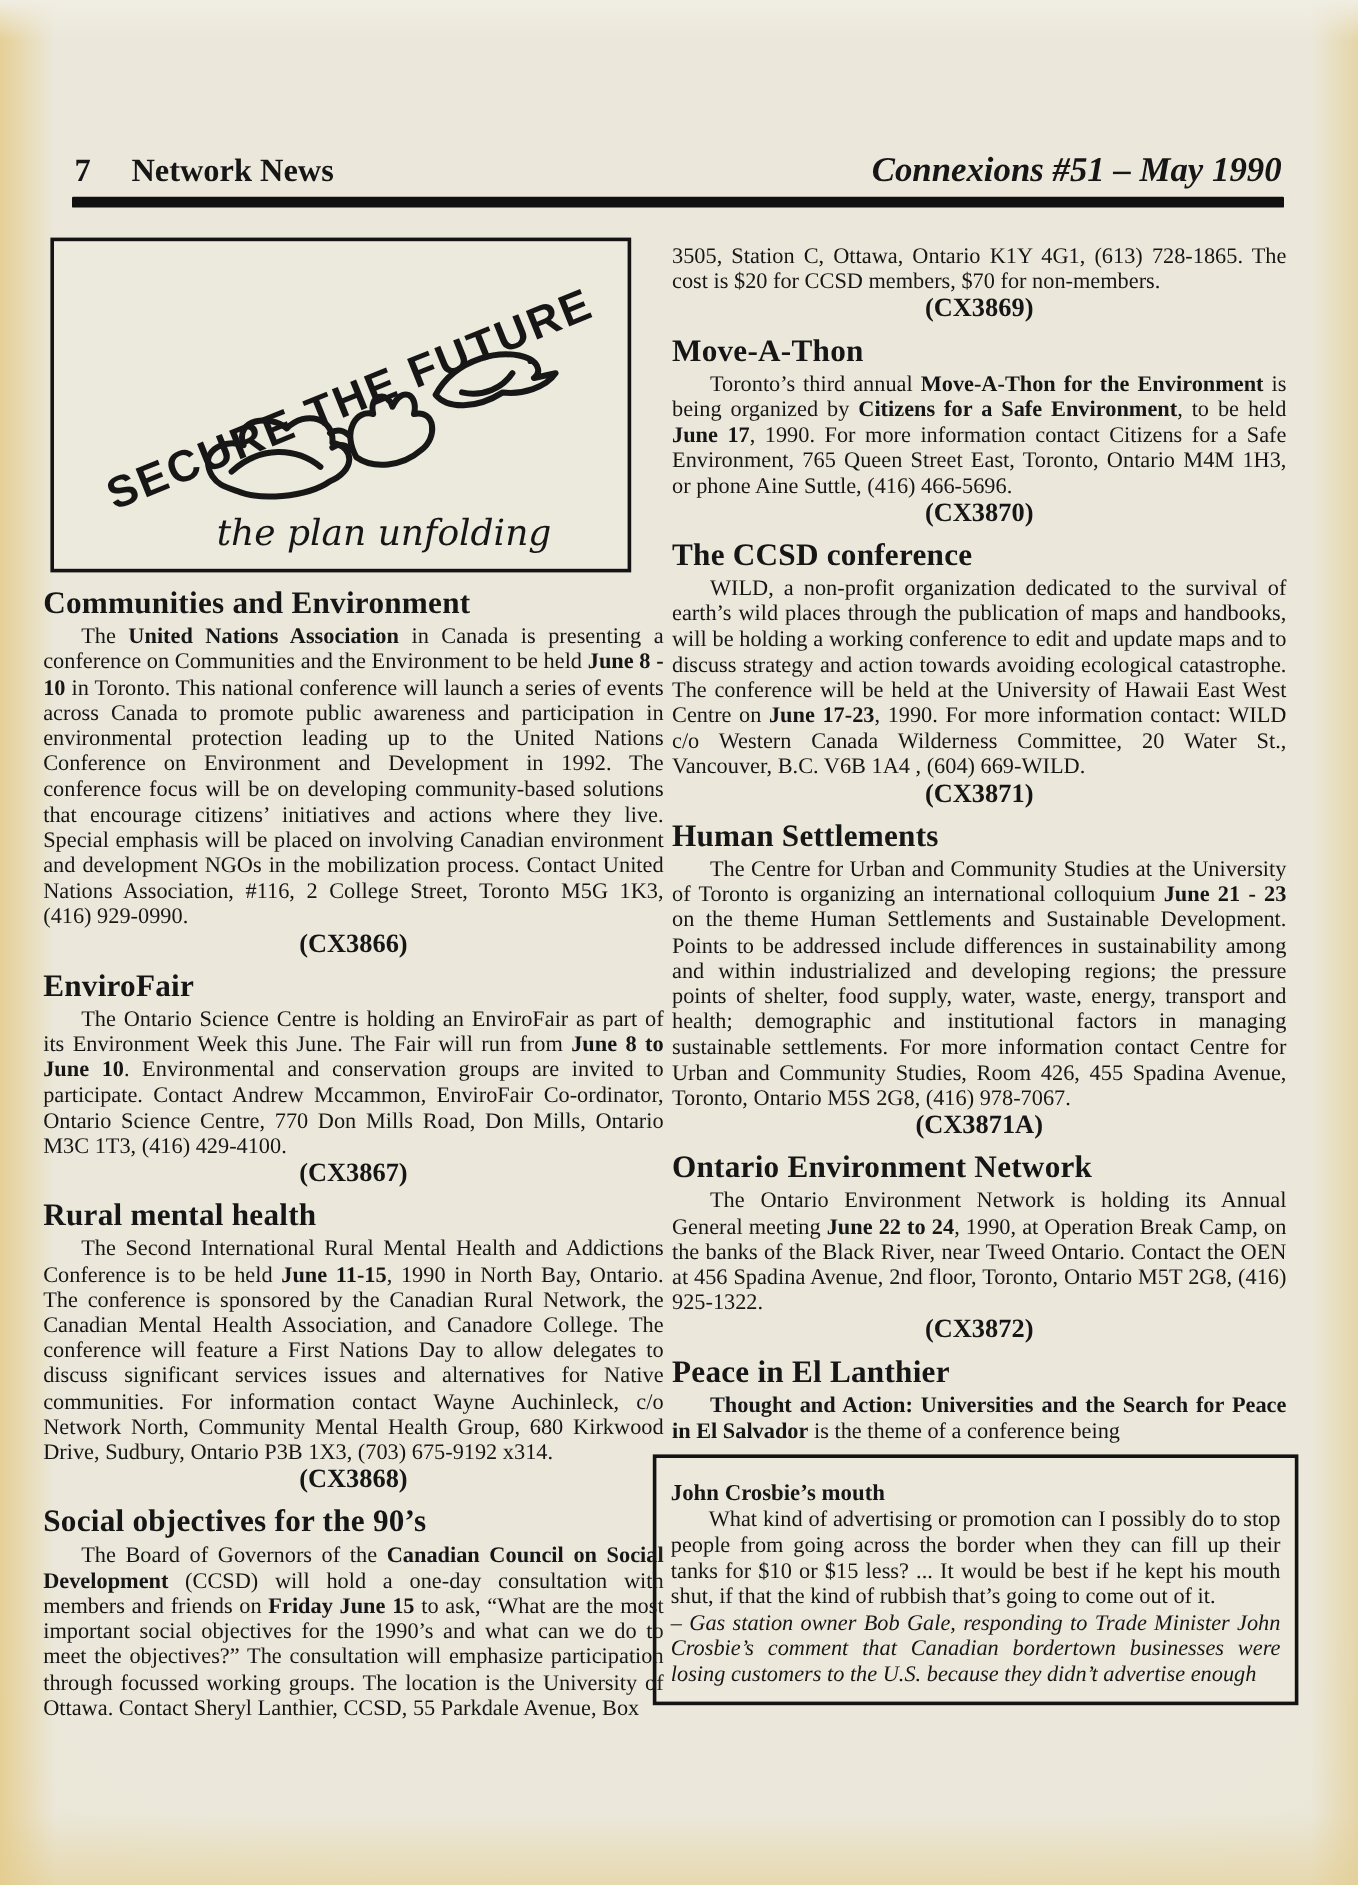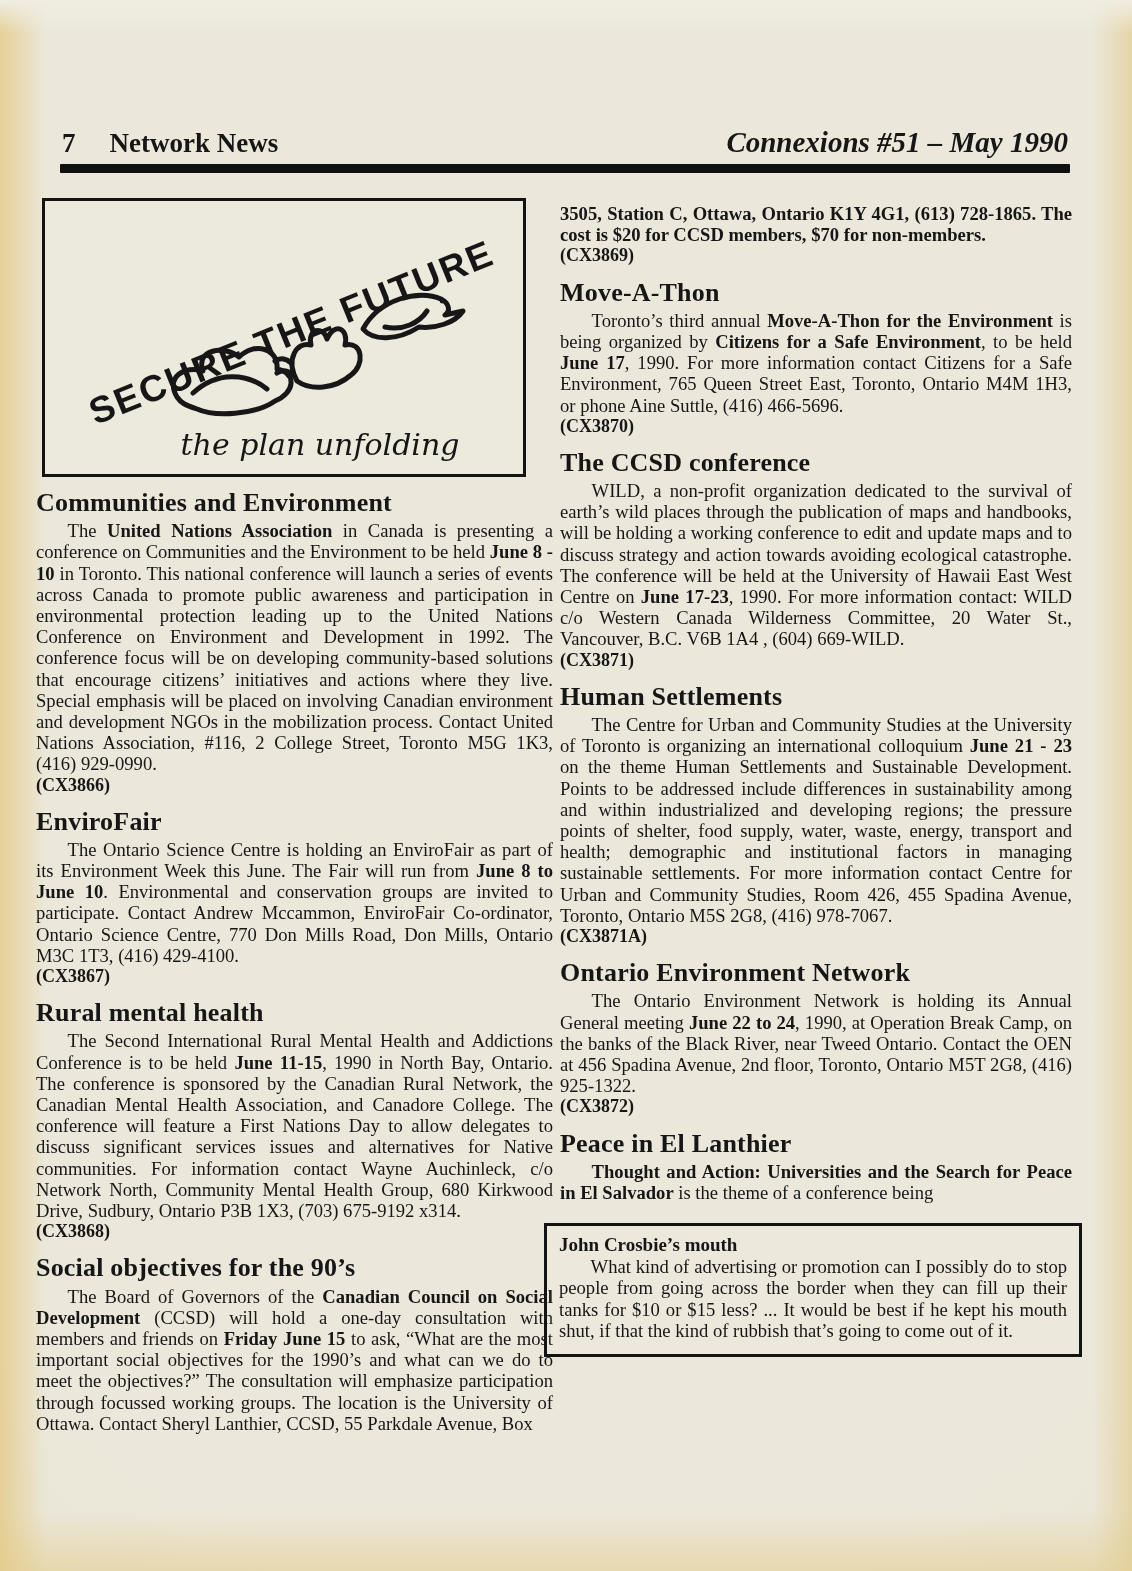--- a/index.html
+++ b/index.html
@@ -32,22 +32,22 @@
   .col{position:absolute;text-align:justify;}
   .col-left{top:194px;left:36px;width:517px;}
   .col-right{top:203px;left:560px;width:512px;}
 
   .article h2{
     font-size:26px;line-height:1.12;font-weight:bold;
     text-align:left;margin:11px 0 3px 0;letter-spacing:.2px;
   }
   .article p{margin:0;font-size:18.6px;line-height:21.2px;}
   .article p.body{text-indent:1.7em;}
-  .article p.body.noindent{text-indent:0;font-weight:bold;}
-  .article p.code{font-weight:bold;font-size:18px;text-align:left;}
+  .article p.body.noindent{text-indent:0;}
+  .article p.code{font-weight:bold;font-size:22px;text-align:center;}
   b{font-weight:bold;}
 
   
   .logo-box{
     position:relative;height:279px;border:3px solid #141414;
     margin:4px 0 6px 6px;width:484px;box-sizing:border-box;
     background:rgba(255,255,255,.06);
   }
   .slogan{
     position:absolute;left:46px;top:192px;
@@ -56,22 +56,22 @@
     transform:rotate(-22deg);transform-origin:0 50%;
   }
   .doves{position:absolute;left:112px;top:72px;}
   .tagline{
     position:absolute;left:110px;bottom:12px;width:330px;text-align:center;
     font-family:"DejaVu Serif", serif;font-style:italic;font-weight:400;font-size:30px;
   }
 
   
   .quote-box{
-    margin:20px 0 0 -16px;width:538px;box-sizing:border-box;
-    border:3px solid #141414;padding:8px 12px 12px 12px;
+    margin:9px 0 0 -16px;width:538px;box-sizing:border-box;
+    border:3px solid #141414;padding:19px 12px 12px 12px;
     background:rgba(255,255,255,.05);
   }
   .quote-box h3{margin:0;font-size:19px;font-weight:bold;text-align:left;}
   .quote-box p{margin:0;font-size:18.6px;line-height:21.4px;}
   .quote-box p.qbody{text-indent:1.7em;text-align:justify;}
   .quote-box p.attr{font-style:italic;text-align:justify;}
 </style>
 </head>
 <body>
 
@@ -165,17 +165,18 @@
     </section>
 
     <section class="article">
       <h2>Peace in El Lanthier</h2>
       <p class="body"><b>Thought and Action: Universities and the Search for Peace in El Salvador</b> is the theme of a conference being</p>
     </section>
 
     <aside class="quote-box">
       <h3>John Crosbie’s mouth</h3>
       <p class="qbody">What kind of advertising or promotion can I possibly do to stop people from going across the border when they can fill up their tanks for $10 or $15 less? ... It would be best if he kept his mouth shut, if that the kind of rubbish that’s going to come out of it.</p>
+      <p class="attr">– Gas station owner Bob Gale, responding to Trade Minister John Crosbie’s comment that Canadian bordertown businesses were losing customers to the U.S. because they didn’t advertise enough</p>
     </aside>
 
   </div>
 
 </div>
 
 </body></html>

